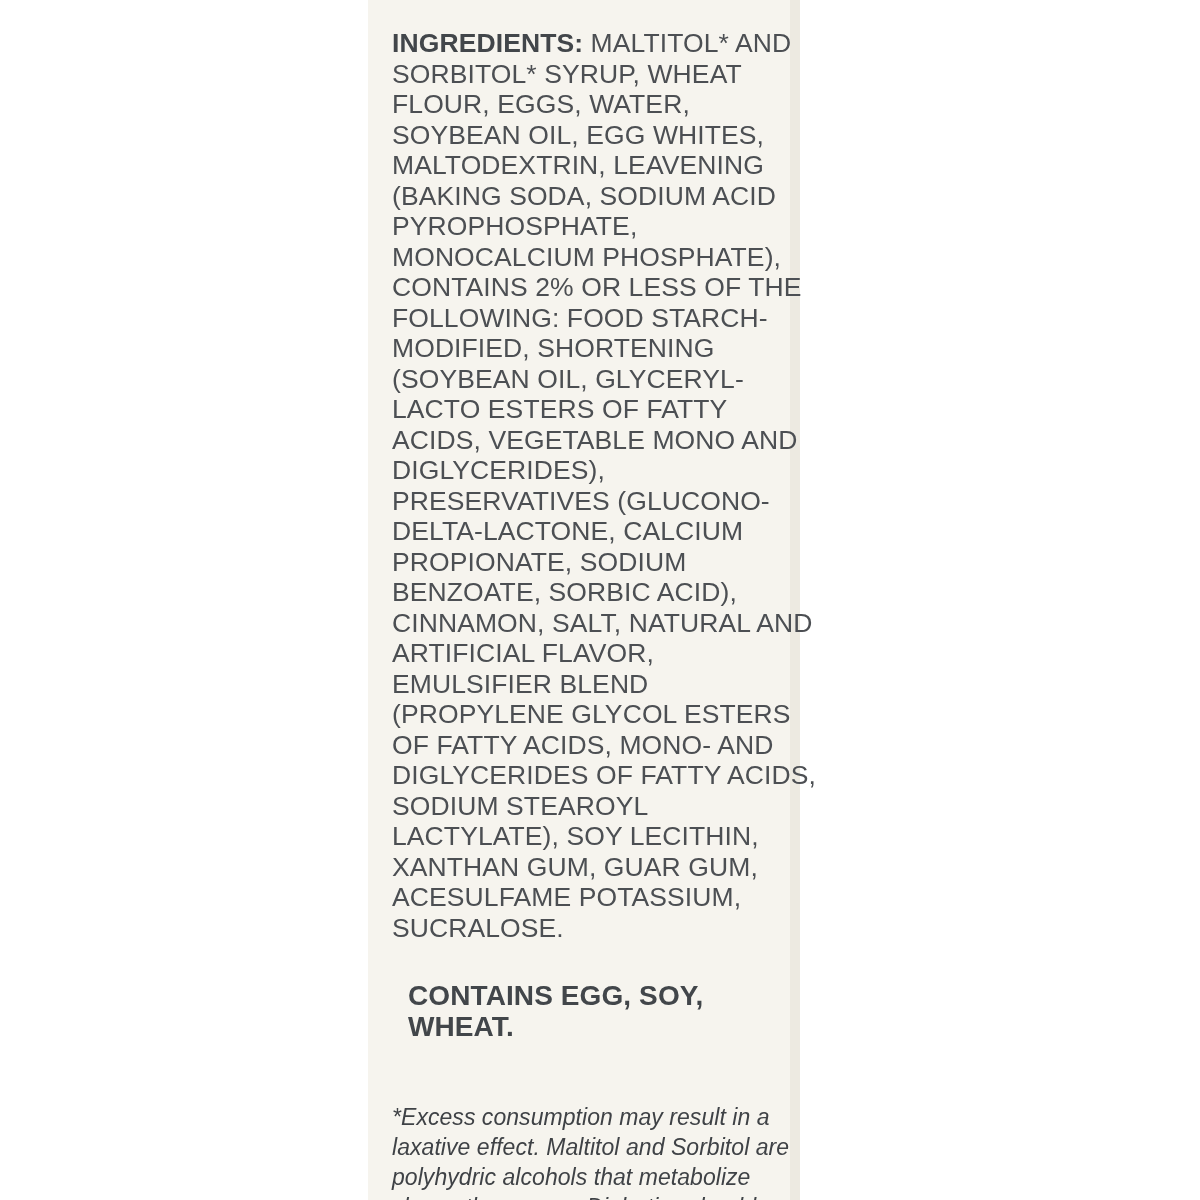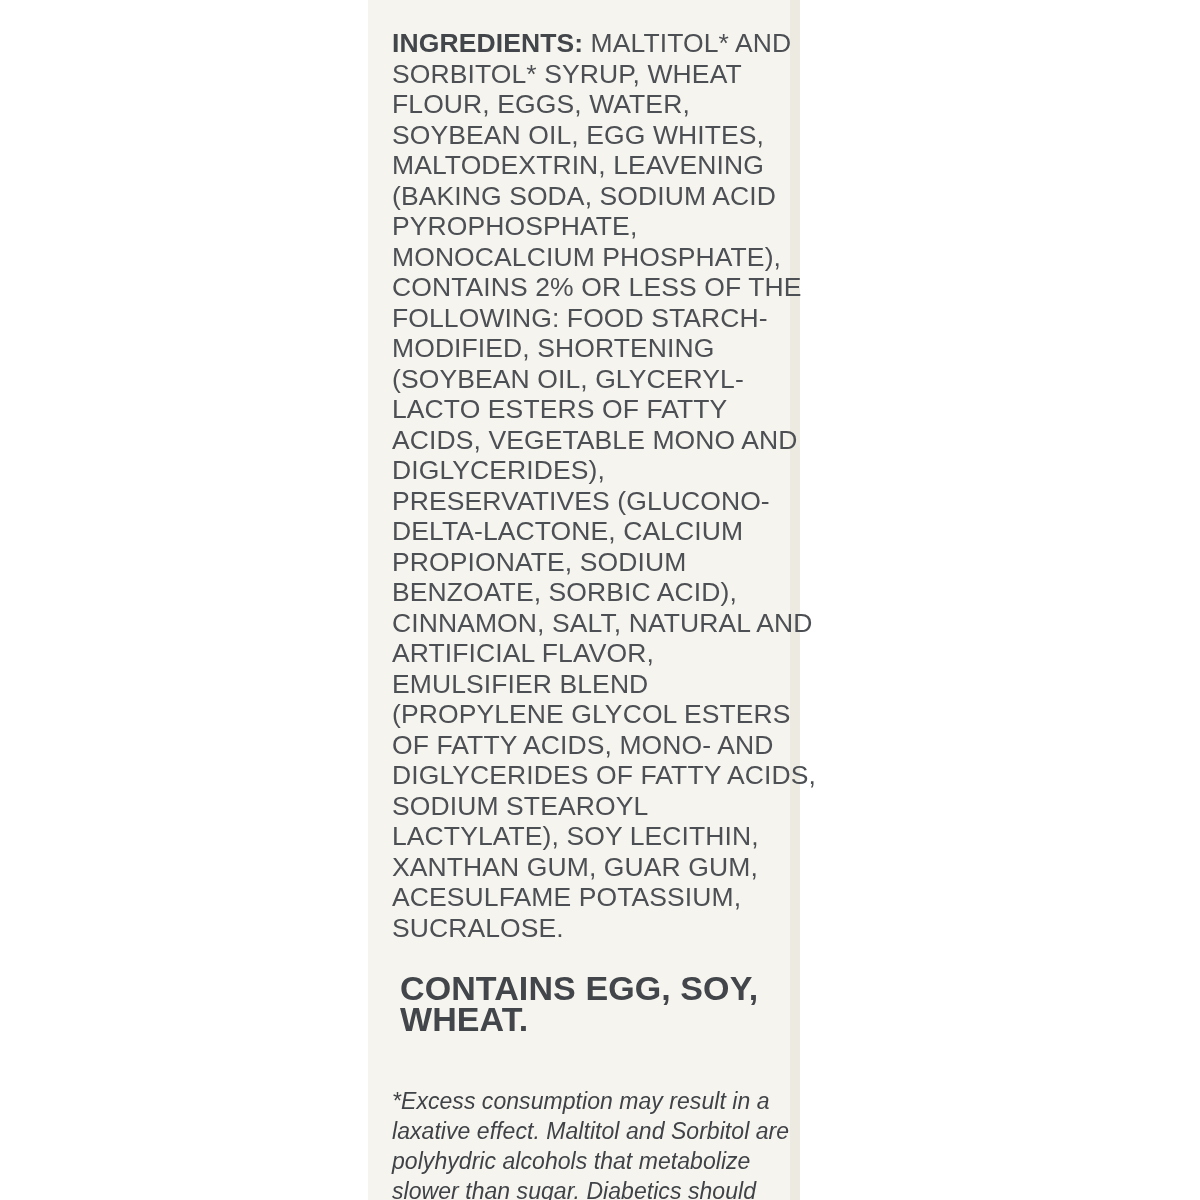--- a/index.html
+++ b/index.html
@@ -58,24 +58,24 @@
     letter-spacing: 0.1px;
     margin: 0;
     text-align: left;
   }
   .ingredients .lead {
     font-weight: bold;
     color: #42464a;
   }
   .allergen {
     color: #42464a;
-    font-size: 34px;
+    font-size: 28px;
     line-height: 30.5px;
     font-weight: bold;
-    margin: 8px;
+    margin: 16px;
     letter-spacing: 0.1px;
   }
   .block-gap-1 { height: 22px; }
   .block-gap-2 { height: 16px; }
   .block-gap-3 { height: 28px; }
   .footnote {
     color: #3f4246;
     font-size: 23px;
     line-height: 30px;
     font-style: italic;

